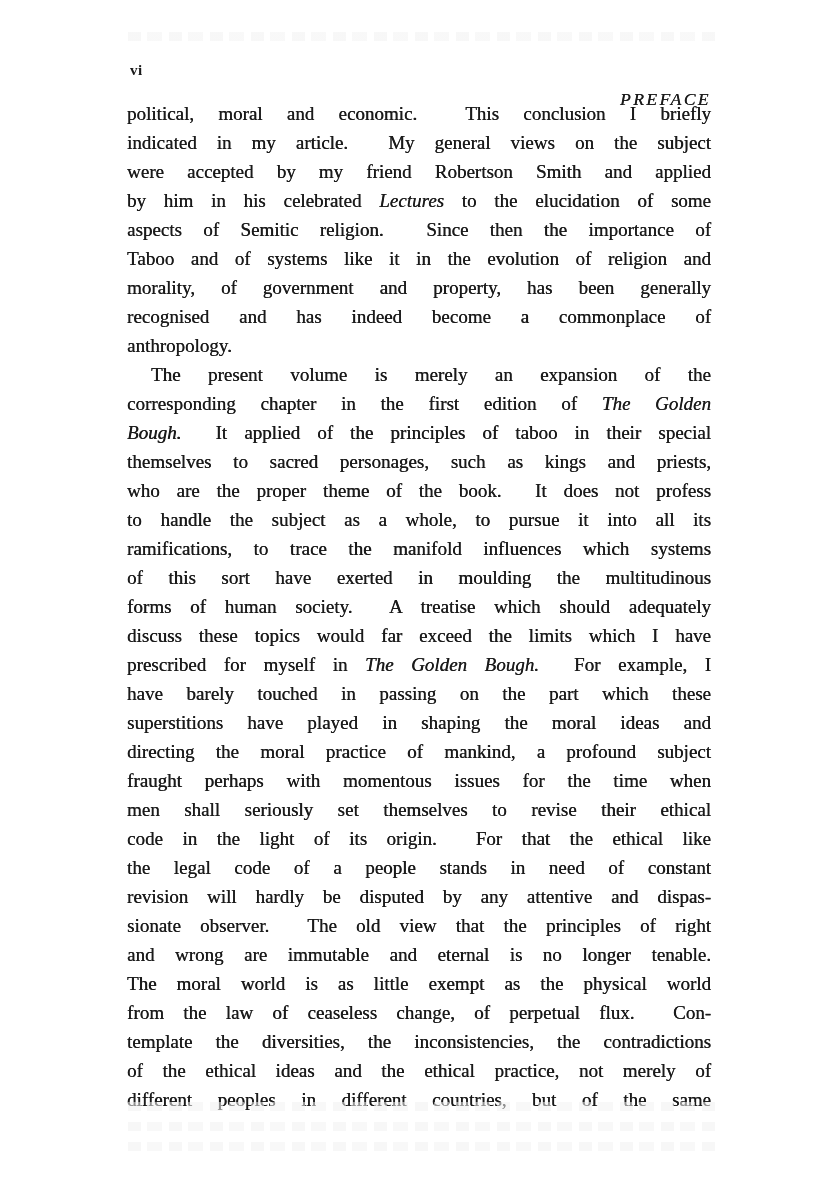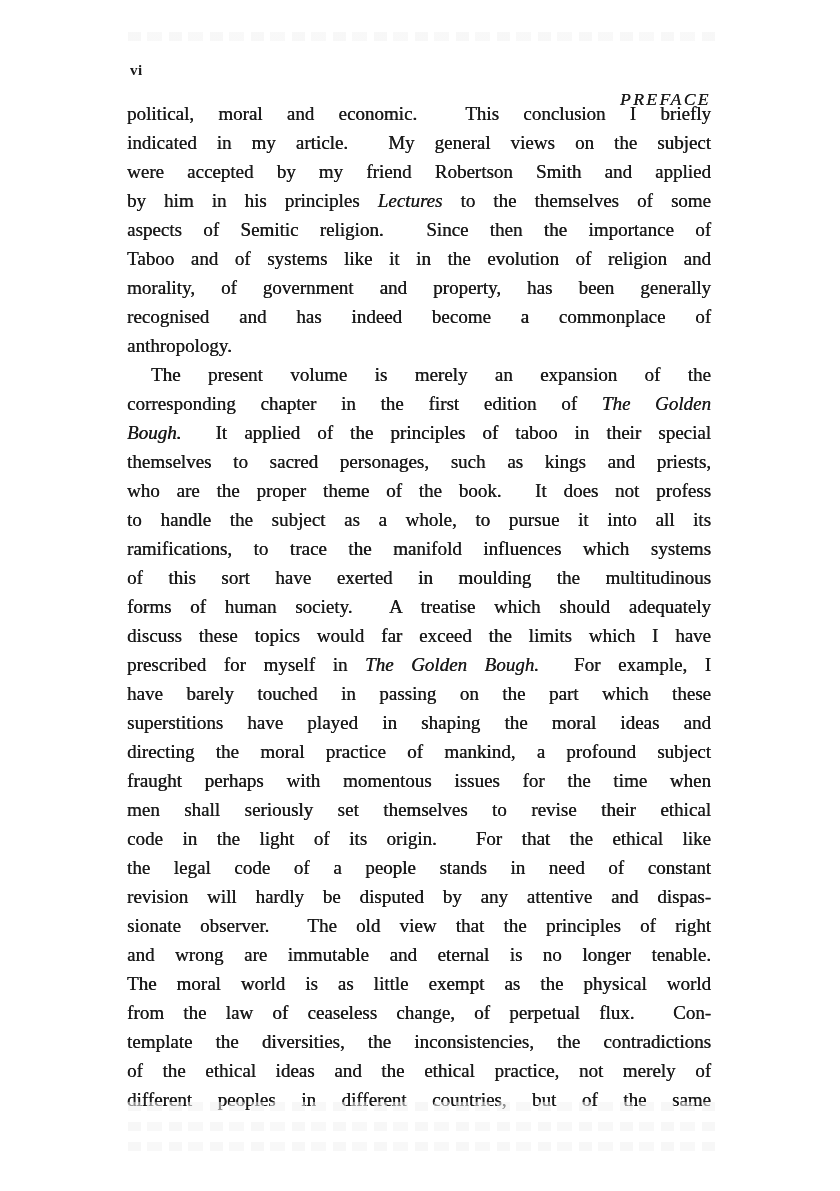--- a/index.html
+++ b/index.html
@@ -86,21 +86,21 @@
 
   <div class="pagehead">
     <span class="page-number">vi</span>
     <span class="page-title">PREFACE</span>
   </div>
 
   <div class="textblock">
       <div class="line"><span>political, moral and economic.  This conclusion I briefly</span></div>
       <div class="line"><span>indicated in my article.  My general views on the subject</span></div>
       <div class="line"><span>were accepted by my friend Robertson Smith and applied</span></div>
-      <div class="line"><span>by him in his principles </span><em>Lectures</em><span> to the themselves of some</span></div>
+      <div class="line"><span>by him in his celebrated </span><em>Lectures</em><span> to the elucidation of some</span></div>
       <div class="line"><span>aspects of Semitic religion.  Since then the importance of</span></div>
       <div class="line"><span>Taboo and of systems like it in the evolution of religion and</span></div>
       <div class="line"><span>morality, of government and property, has been generally</span></div>
       <div class="line"><span>recognised and has indeed become a commonplace of</span></div>
       <div class="line para-end"><span>anthropology.</span></div>
       <div class="line indent"><span>The present volume is merely an expansion of the</span></div>
       <div class="line"><span>corresponding chapter in the first edition of </span><em>The Golden</em></div>
       <div class="line"><em>Bough.</em><span>  It applied of the principles of taboo in their special</span></div>
       <div class="line"><span>themselves to sacred personages, such as kings and priests,</span></div>
       <div class="line"><span>who are the proper theme of the book.  It does not profess</span></div>

